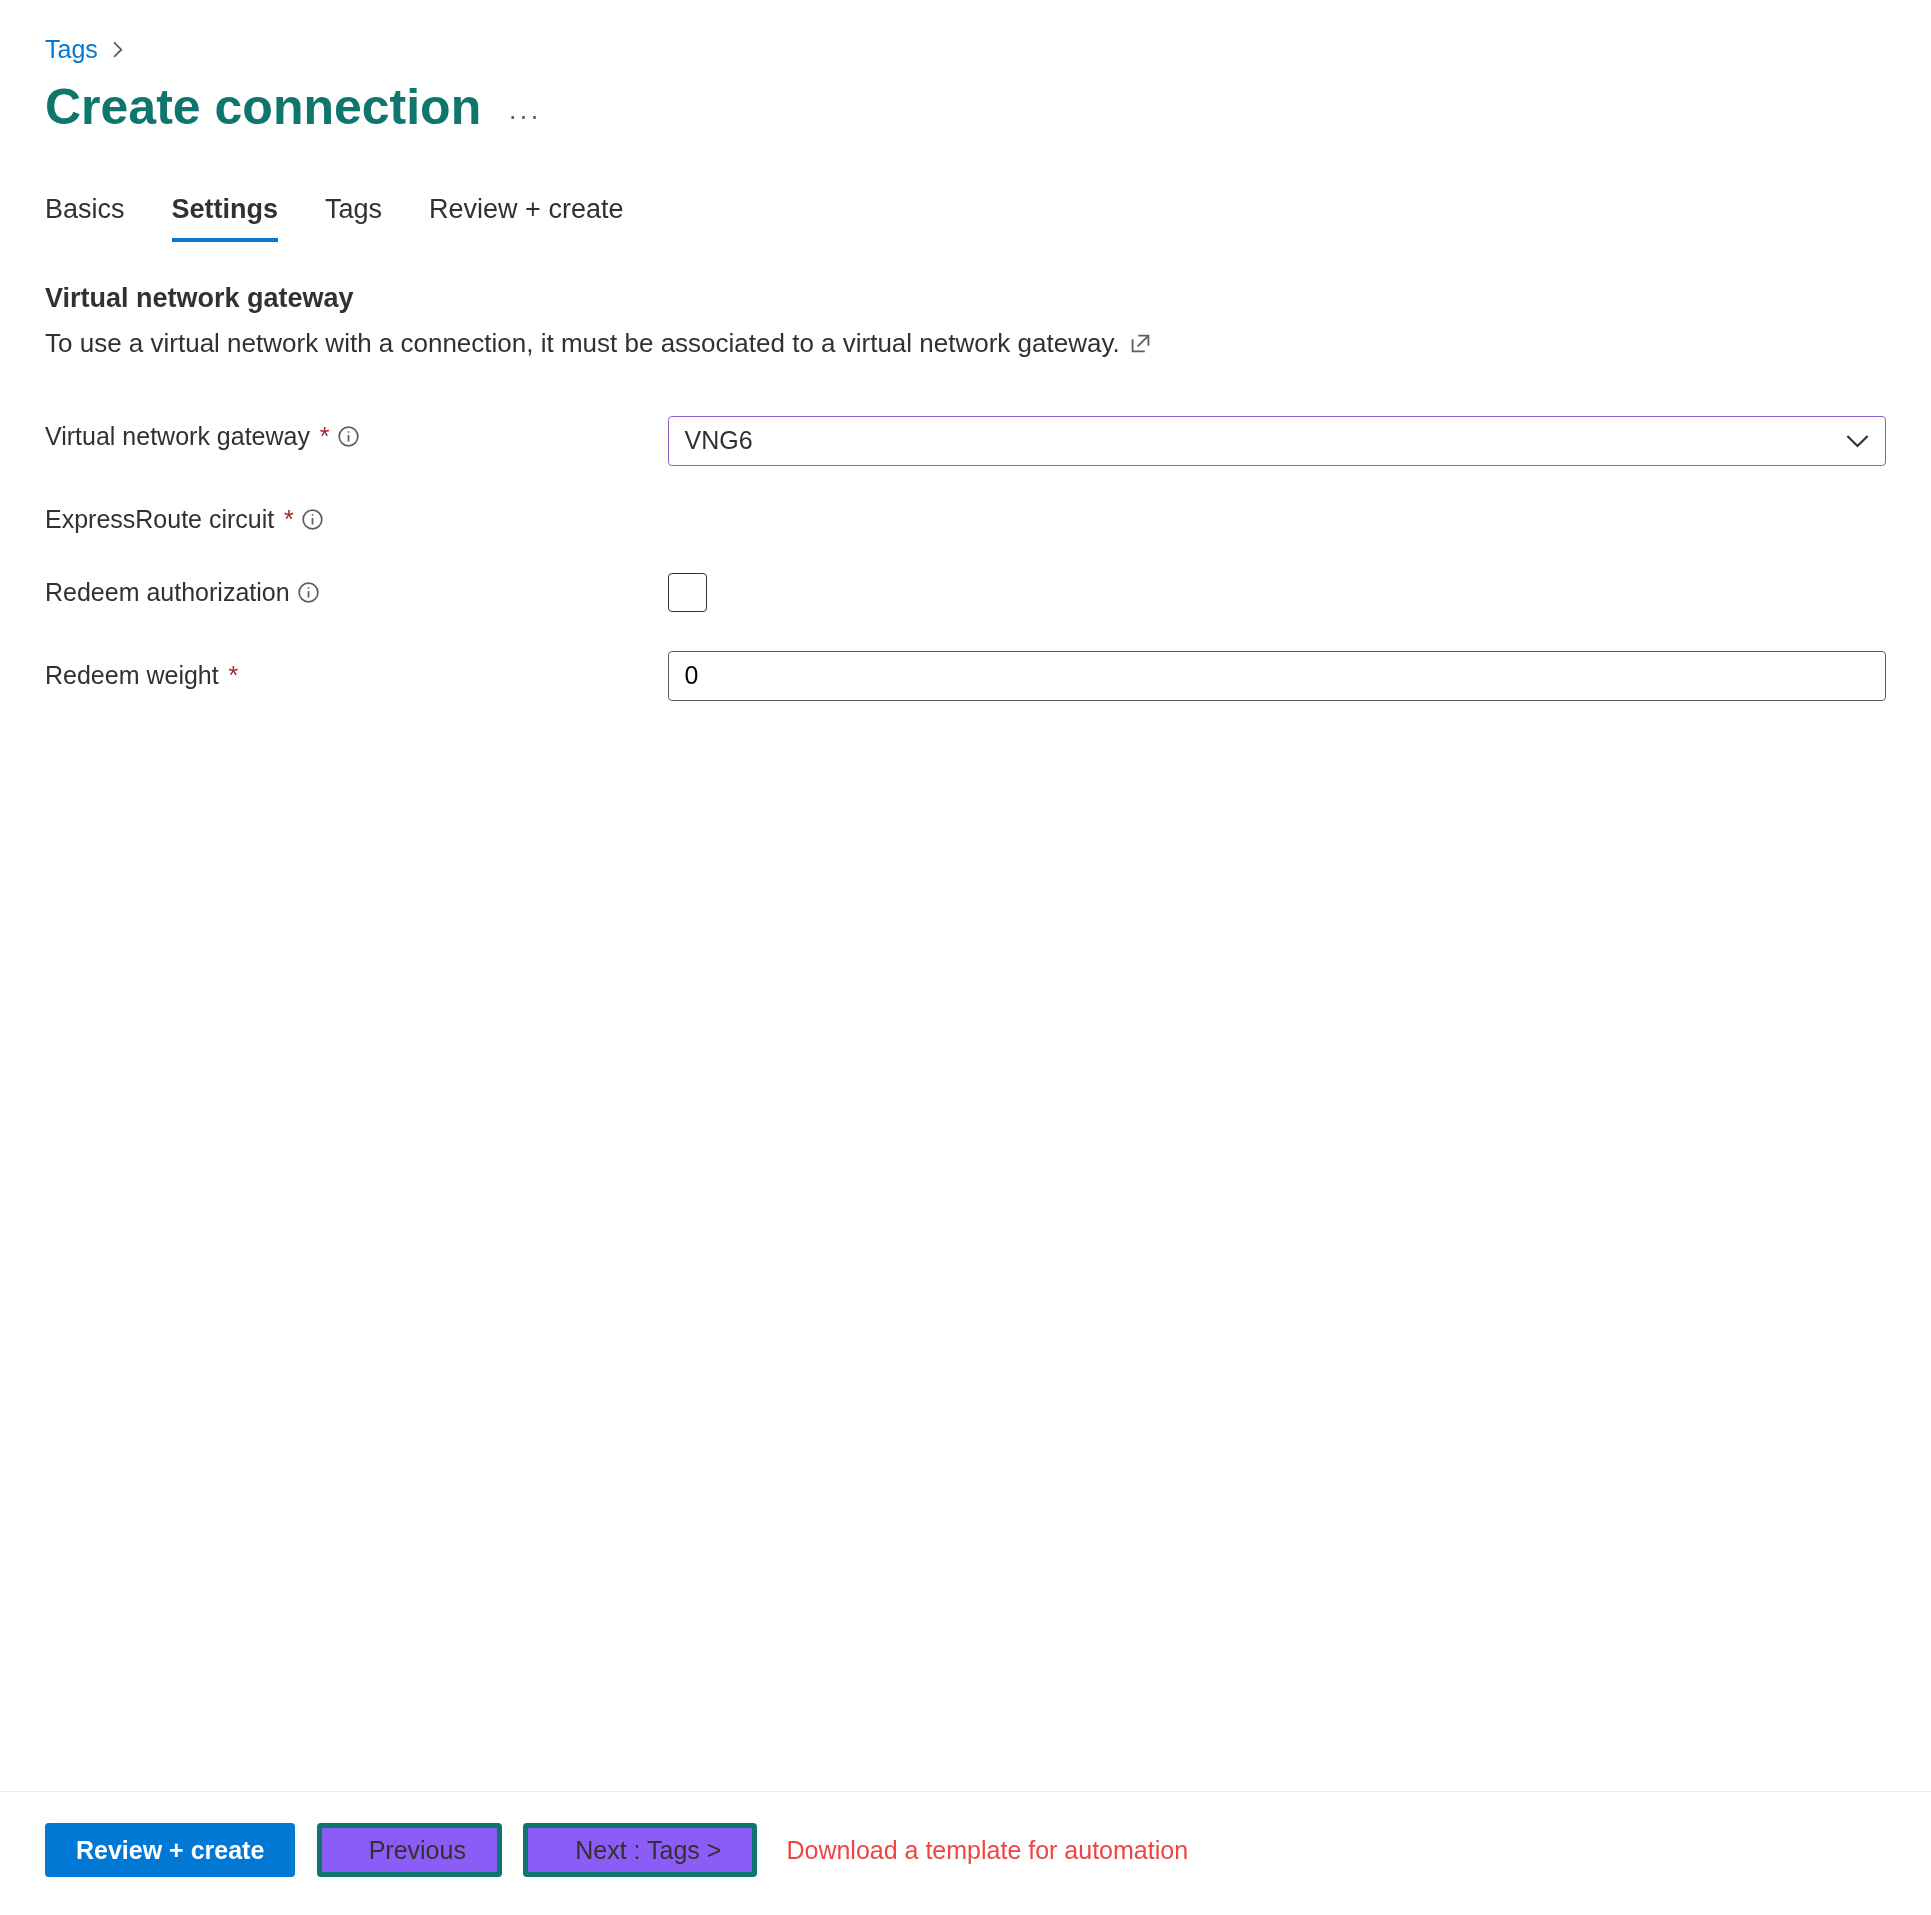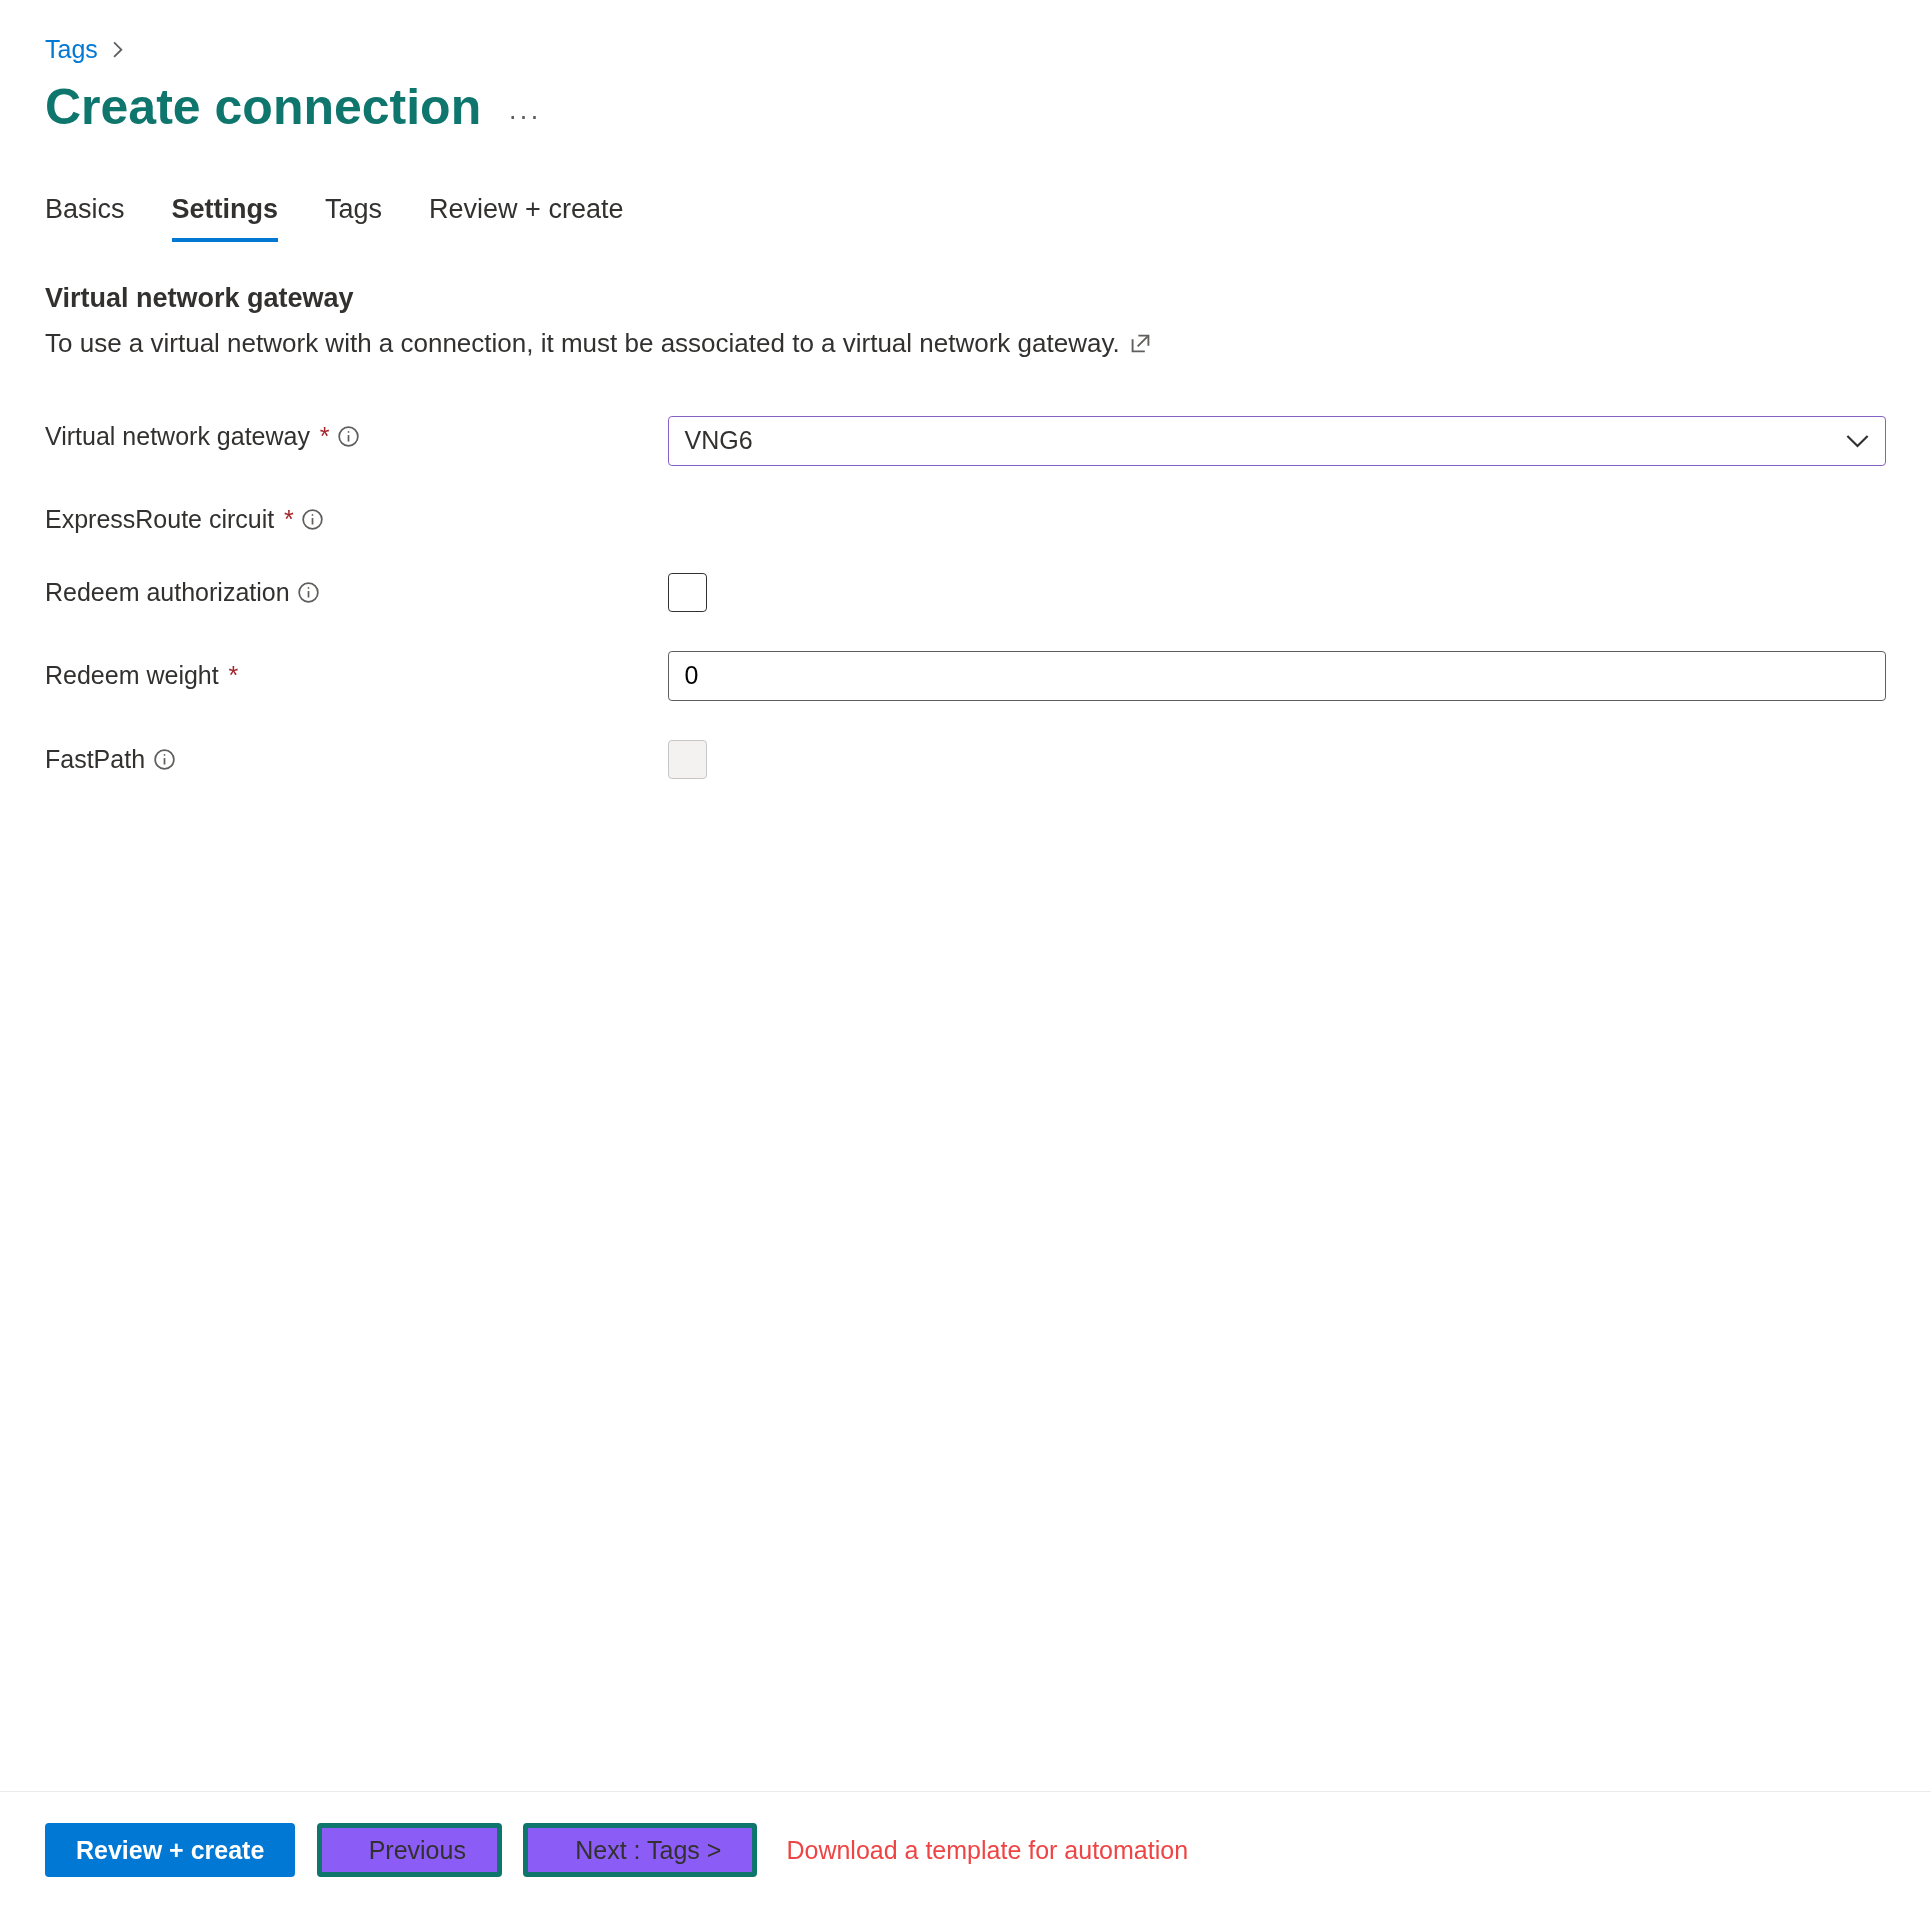--- a/index.html
+++ b/index.html
@@ -299,33 +299,20 @@
     <div class="form-row">
       <div class="form-label">
         <span>Redeem weight</span>
         <span class="req">*</span>
       </div>
       <div class="form-control">
         <input class="text-input" type="text" value="0" style="">
       </div>
     </div>
 
-    <div class="form-row">
-      <div class="form-label">
-        <span>FastPath</span>
-        <svg class="info-icon" viewBox="0 0 16 16" fill="none" stroke="#605e5c" stroke-width="1.2">
-          <circle cx="8" cy="8" r="6.5"></circle>
-          <line x1="8" y1="7" x2="8" y2="11.5"></line>
-          <circle cx="8" cy="4.8" r="0.6" fill="#605e5c" stroke="none"></circle>
-        </svg>
-      </div>
-      <div class="form-control">
-        <div class="checkbox disabled"></div>
-      </div>
-    </div>
 
   </div>
 
   <div class="footer">
     <button class="btn btn-primary">Review + create</button>
     <button class="btn btn-secondary">Previous</button>
     <button class="btn btn-secondary">Next : Tags &gt;</button>
     <a href="#" class="footer-link">Download a template for automation</a>
   </div>
 

